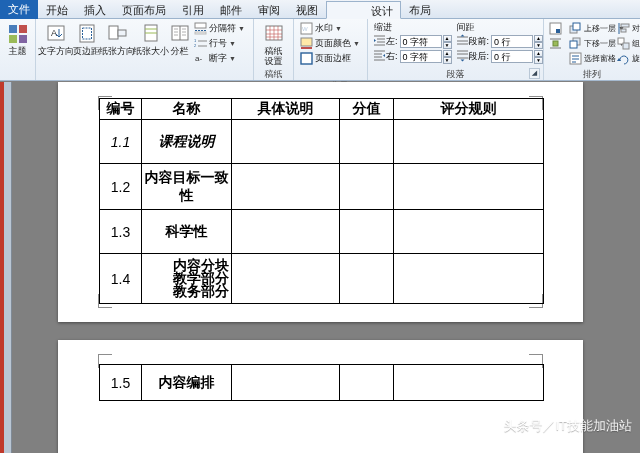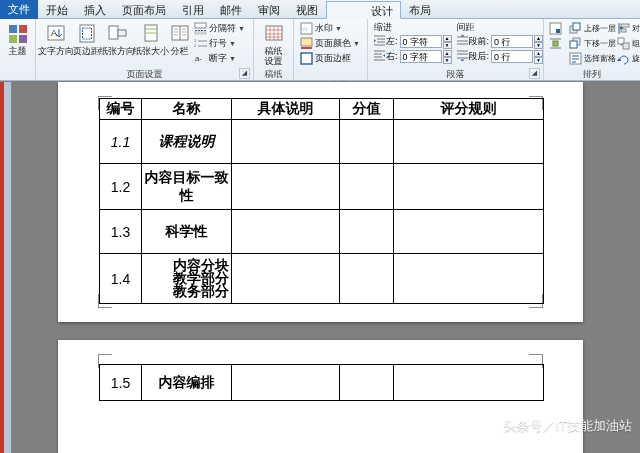--- a/index.html
+++ b/index.html
@@ -404,24 +404,20 @@
           <div class="smallbtn">
             <span class="mg">
               <svg width="13" height="13" viewBox="0 0 13 13">
                   <text x="1" y="9" font-size="8" fill="#333">a-</text>
                 </svg>
             </span>
             <span>断字</span>
             <span class="caret">▼</span>
           </div>
         </div>
-      </div>
-      <div class="grp-foot">
-        <div class="group-title">页面设置</div>
-        <div class="dlg-launch" style="position:absolute;right:0;">◢</div>
       </div>
     </div>
 
     <div class="group" style="width:40px;">
       <div class="group-body">
         <div class="bigbtn" style="width:36px;">
           <span class="gl">
             <svg width="22" height="22" viewBox="0 0 22 22">
               <rect x="3" y="3" width="16" height="14" fill="#fff" stroke="#7a7a7a"></rect>
               <path d="M7 3 v14 M11 3 v14 M15 3 v14 M3 7 h16 M3 11 h16 M3 14 h16" stroke="#c0504d" stroke-width="0.6"></path>

